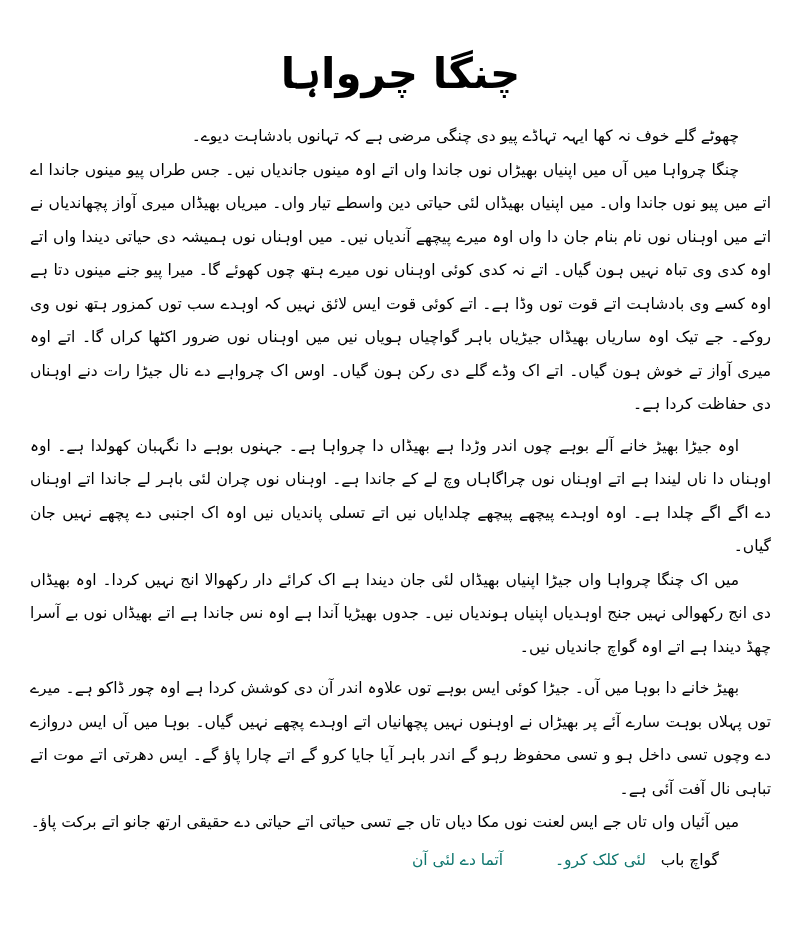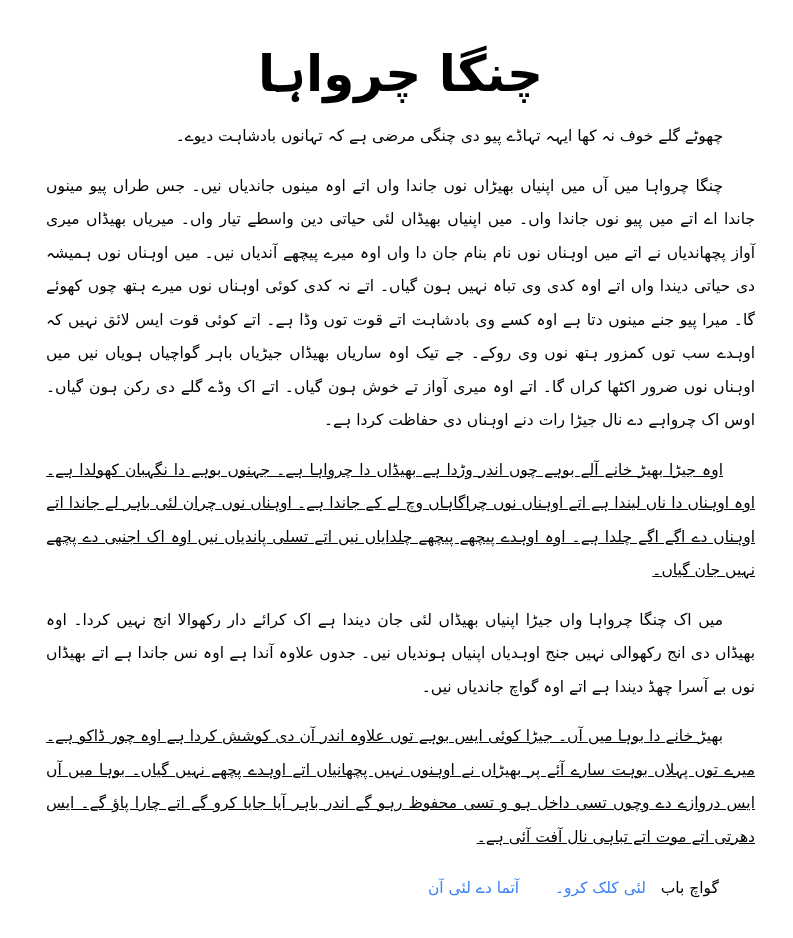--- a/index.html
+++ b/index.html
@@ -17,70 +17,71 @@
     }
     .page {
       direction: rtl;
       position: absolute;
       left: 30px;
       right: 22px;
       top: 0;
     }
     .title {
       text-align: center;
-      font-size: 50px;
+      font-size: 42px;
       font-weight: bold;
       margin: 38px 0 0 0;
       height: 72px;
       line-height: 72px;
       letter-spacing: 2px;
     }
     .para {
       font-size: 15.5px;
       line-height: 33.5px;
       text-align: justify;
-      margin: 16px;
+      margin: 0;
     }
     .para.first {
       margin-top: 10px;
     }
     .indent {
       text-indent: 32px;
     }
     .gap {
       margin-top: 8px;
-      text-decoration: underline;
     }
     .links {
       margin-top: 2px;
       padding-right: 52px;
       font-size: 15.5px;
       line-height: 36px;
     }
     .nav-link {
-      color: #3b82f6;
+      color: #0f766e;
       text-decoration: none;
       cursor: pointer;
+      margin-left: 16px;
     }
     .link-row span.sep {
       display: inline-block;
       width: 26px;
     }
   </style>
 </head>
 <body>
 
 <div class="page">
   <h1 class="title">چنگا چرواہا</h1>
 
   <p class="para first indent">چھوٹے گلے خوف نہ کھا ایہہ تہاڈے پیو دی چنگی مرضی ہے کہ تہانوں بادشاہت دیوے۔</p>
   <p class="para indent">چنگا چرواہا میں آں میں اپنیاں بھیڑاں نوں جاندا واں اتے اوہ مینوں جاندیاں نیں۔ جس طراں پیو مینوں جاندا اے اتے میں پیو نوں جاندا واں۔ میں اپنیاں بھیڈاں لئی حیاتی دین واسطے تیار واں۔ میریاں بھیڈاں میری آواز پچھاندیاں نے اتے میں اوہناں نوں نام بنام جان دا واں اوہ میرے پیچھے آندیاں نیں۔ میں اوہناں نوں ہمیشہ دی حیاتی دیندا واں اتے اوہ کدی وی تباہ نہیں ہون گیاں۔ اتے نہ کدی کوئی اوہناں نوں میرے ہتھ چوں کھوئے گا۔ میرا پیو جنے مینوں دتا ہے اوہ کسے وی بادشاہت اتے قوت توں وڈا ہے۔ اتے کوئی قوت ایس لائق نہیں کہ اوہدے سب توں کمزور ہتھ نوں وی روکے۔ جے تیک اوہ ساریاں بھیڈاں جیڑیاں باہر گواچیاں ہویاں نیں میں اوہناں نوں ضرور اکٹھا کراں گا۔ اتے اوہ میری آواز تے خوش ہون گیاں۔ اتے اک وڈے گلے دی رکن ہون گیاں۔ اوس اک چرواہے دے نال جیڑا رات دنے اوہناں دی حفاظت کردا ہے۔</p>
   <p class="para indent gap">اوہ جیڑا بھیڑ خانے آلے بوہے چوں اندر وڑدا ہے بھیڈاں دا چرواہا ہے۔ جہنوں بوہے دا نگہبان کھولدا ہے۔ اوہ اوہناں دا ناں لیندا ہے اتے اوہناں نوں چراگاہاں وچ لے کے جاندا ہے۔ اوہناں نوں چران لئی باہر لے جاندا اتے اوہناں دے اگے اگے چلدا ہے۔ اوہ اوہدے پیچھے پیچھے چلدایاں نیں اتے تسلی پاندیاں نیں اوہ اک اجنبی دے پچھے نہیں جان گیاں۔</p>
-  <p class="para indent">میں اک چنگا چرواہا واں جیڑا اپنیاں بھیڈاں لئی جان دیندا ہے اک کرائے دار رکھوالا انج نہیں کردا۔ اوہ بھیڈاں دی انج رکھوالی نہیں جنج اوہدیاں اپنیاں ہوندیاں نیں۔ جدوں علاوہ آندا ہے اوہ نس جاندا ہے اتے بھیڈاں نوں بے آسرا چھڈ دیندا ہے اتے اوہ گواچ جاندیاں نیں۔</p>
+  <p class="para indent">میں اک چنگا چرواہا واں جیڑا اپنیاں بھیڈاں لئی جان دیندا ہے اک کرائے دار رکھوالا انج نہیں کردا۔ اوہ بھیڈاں دی انج رکھوالی نہیں جنج اوہدیاں اپنیاں ہوندیاں نیں۔ جدوں بھیڑیا آندا ہے اوہ نس جاندا ہے اتے بھیڈاں نوں بے آسرا چھڈ دیندا ہے اتے اوہ گواچ جاندیاں نیں۔</p>
   <p class="para indent gap">بھیڑ خانے دا بوہا میں آں۔ جیڑا کوئی ایس بوہے توں علاوہ اندر آن دی کوشش کردا ہے اوہ چور ڈاکو ہے۔ میرے توں پہلاں بوہت سارے آئے پر بھیڑاں نے اوہنوں نہیں پچھانیاں اتے اوہدے پچھے نہیں گیاں۔ بوہا میں آں ایس دروازے دے وچوں تسی داخل ہو و تسی محفوظ رہو گے اندر باہر آیا جایا کرو گے اتے چارا پاؤ گے۔ ایس دھرتی اتے موت اتے تباہی نال آفت آئی ہے۔</p>
+  <p class="para indent">میں آئیاں واں تاں جے ایس لعنت نوں مکا دیاں تاں جے تسی حیاتی اتے حیاتی دے حقیقی ارتھ جانو اتے برکت پاؤ۔</p>
 
   <div class="links">
     <div class="link-row">
       <span>گواچ باب</span>
       &nbsp;
       <a class="nav-link">لئی کلک کرو۔</a>
       <span class="sep"></span>
       <a class="nav-link">آتما دے لئی آن</a>
     </div>
   </div>

